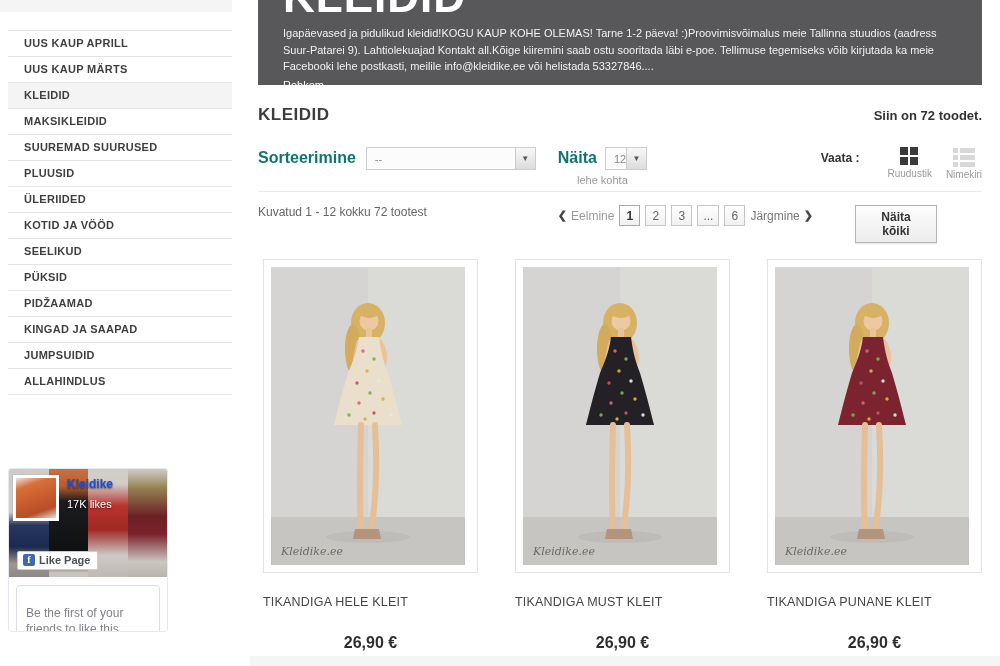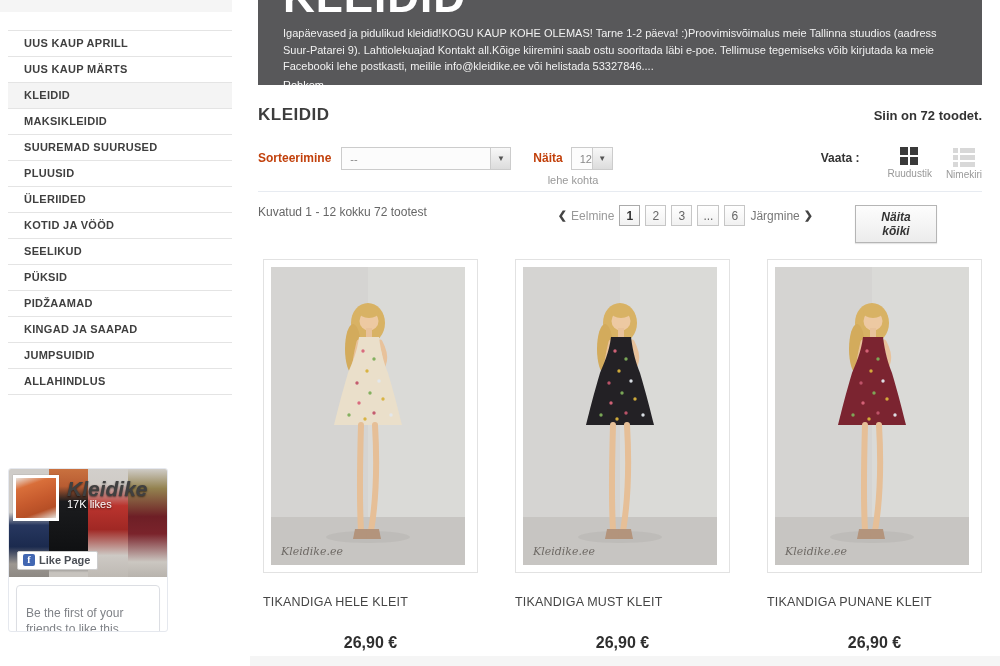--- a/index.html
+++ b/index.html
@@ -24,22 +24,22 @@
   .fb-cover { position:relative; height:108px; display:flex; }
   .fb-cover .strip { flex:1; }
   .strip1 { background:linear-gradient(180deg,#cfccc8 0%,#cfccc8 40%,#27375f 52%,#1b2a4e 72%,#9c9791 88%,#8d8883 100%); }
   .strip2 { background:linear-gradient(180deg,#c9713f 0%,#b85c32 16%,#1b1c1e 30%,#0e0f11 82%,#c7c3be 96%); }
   .strip3 { background:linear-gradient(180deg,#d2cfcb 0%,#d0ccc7 14%,#ba342e 34%,#a02824 56%,#cdc9c4 80%,#beb9b3 100%); }
   .strip4 { background:linear-gradient(180deg,#cfccc7 0%,#93824f 18%,#6e1f26 44%,#7a232b 60%,#cbc7c1 86%,#b8b3ad 100%); }
   .fb-profile { position:absolute; left:4px; top:6px; width:46px; height:46px;
     background:#fff; padding:3px; box-shadow:0 0 1px rgba(0,0,0,.3); }
   .fb-profile-img { width:100%; height:100%;
     background:linear-gradient(160deg,#e9e4de 0%,#d96f3a 22%,#c65a2d 55%,#b64f26 78%,#e6e0d9 100%); }
-  .fb-name { position:absolute; left:58px; top:8px; color:#404040; font-size:21px; font-weight:bold;
-    text-shadow:0 1px 2px rgba(0,0,0,.6); cursor:pointer;font-style:italic; }
+  .fb-name { position:absolute; left:58px; top:8px; color:#1d4ed8; font-size:12px; font-weight:bold;
+    text-shadow:0 1px 2px rgba(0,0,0,.6); cursor:pointer; }
   .fb-likes { position:absolute; left:58px; top:29px; color:#fff; font-size:11px;
     text-shadow:0 1px 2px rgba(0,0,0,.6); }
   .fb-like-btn { position:absolute; left:8px; bottom:7px; background:#fff; border:1px solid #ccc;
     border-radius:2px; padding:2px 7px 3px 5px; font-size:11px; font-weight:bold; color:#4b4f56;
     display:flex; align-items:center; gap:4px; cursor:pointer; }
   .fb-f { display:inline-block; width:12px; height:12px; border-radius:2px; color:#fff;
     font-size:10px; font-weight:bold; text-align:center; line-height:12px;
     font-family:"Liberation Serif", serif; }
   .fb-bubble { margin:8px 7px; border:1px solid #dcdee3; border-radius:4px; padding:19px 9px;
     font-size:12px; color:#7f8287; line-height:1.35; box-shadow:0 1px 1px rgba(0,0,0,.04); }
@@ -47,21 +47,21 @@
   .main { position:absolute; left:258px; top:0; width:724px; }
   .banner { height:85px; overflow:hidden; padding:0 20px 0 25px; background:#58585a; }
   .banner h1 { font-size:44px; font-weight:bold; color:#fff; letter-spacing:1px; margin-top:-28px; }
   .banner p { color:#f1f1f1; font-size:11px; line-height:1.5; margin-top:3px; }
   .banner .rohkem { color:#fff; font-size:11px; line-height:1.5; cursor:pointer; display:inline-block; }
   .listing-head { display:flex; justify-content:space-between; align-items:baseline; margin-top:20px; }
   .listing-head h2 { font-size:17px; font-weight:bold; color:#3d3d3d; letter-spacing:.5px; }
   .listing-head .count { font-size:13px; font-weight:bold; color:#333; }
   
   .controls { display:flex; margin-top:22px; height:42px; }
-  .ctrl-label { font-size:12px; font-weight:bold; color:#c2410c; line-height:22px; }
+  .ctrl-label { font-size:16px; font-weight:bold; color:#0f766e; line-height:22px; }
   .select { border:1px solid #ccc; background:#fcfcfc; height:23px; display:flex; align-items:center;
     cursor:pointer; }
   .sel-text { font-size:11px; color:#888; padding-left:8px; flex:1; }
   .sel-arrow { width:20px; height:21px; border-left:1px solid #ccc;
     background:linear-gradient(#f8f8f8,#dcdcdc); display:flex; align-items:center; justify-content:center;
     font-size:8px; color:#555; }
   .sort-select { width:170px; margin-left:10px; }
   .show-wrap { margin-left:22px; text-align:center; }
   .show-row { display:flex; }
   .show-select { width:42px; margin-left:8px; }
@@ -84,21 +84,21 @@
   .pager { display:flex; align-items:center; gap:5px; margin-left:auto; }
   .pgnav { font-size:12px; color:#999; display:flex; align-items:center; gap:4px; cursor:pointer; }
   .pgnav.next { color:#777; }
   .chev { color:#444; font-weight:bold; font-size:11px; }
   .page-box { min-width:21px; height:21px; padding:0 5px; border:1px solid #c6c6c6;
     background:linear-gradient(#fff,#f1f1f1); font-size:12px; color:#666;
     display:flex; align-items:center; justify-content:center; cursor:pointer; }
   .page-box.active { font-weight:bold; color:#333; border-color:#aaa; }
   .show-all { margin-left:42px; margin-right:45px; border:1px solid #b5b5b5;
     background:linear-gradient(#fdfdfd,#ececec); padding:4px 10px; font-size:12px; font-weight:bold;
-    color:#333; cursor:pointer; box-shadow:0 1px 1px rgba(0,0,0,.1);font-style:italic; }
+    color:#333; cursor:pointer; box-shadow:0 1px 1px rgba(0,0,0,.1); }
   
   .products { display:flex; gap:37px; margin-top:16px; padding-left:5px; }
   .card { width:229px; }
   .photo { border:1px solid #e2e2e2; background:#fff; padding:7px; cursor:pointer; }
   .photo svg { display:block; }
   .title { text-align:left; margin-top:22px; font-size:12.5px; color:#454545;
     letter-spacing:.2px; cursor:pointer; white-space:nowrap; }
   .price { text-align:center; margin-top:25px; font-size:16px; font-weight:bold; color:#2f2f2f; }
   .bottom-strip { position:absolute; left:250px; right:0; bottom:0; height:10px; background:#f5f5f5; }
 </style>

